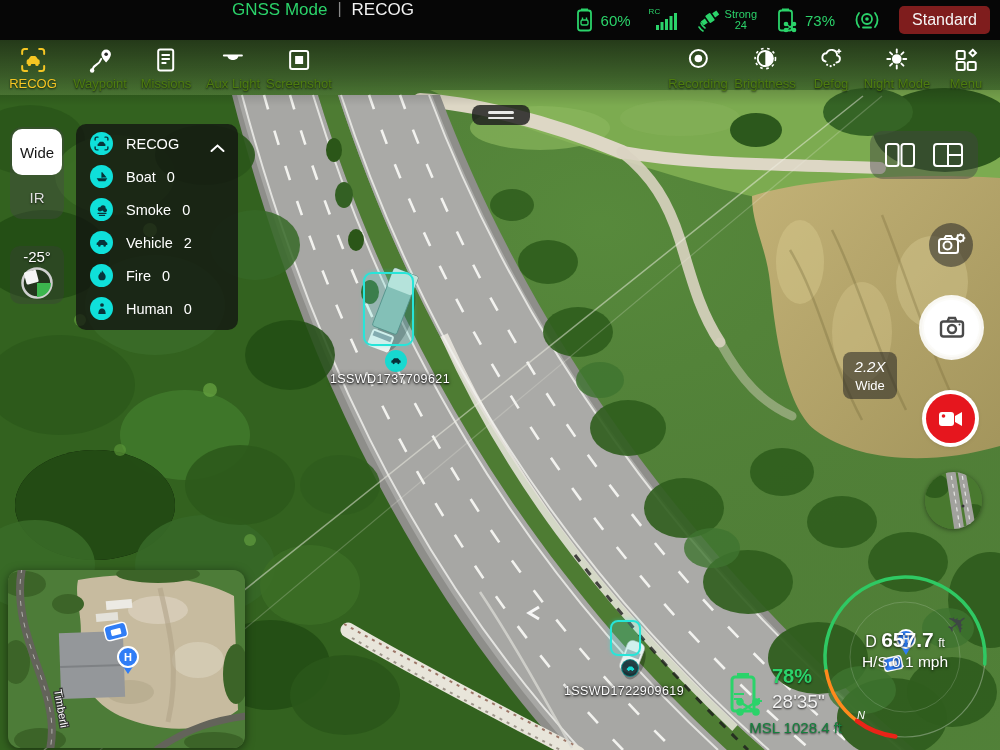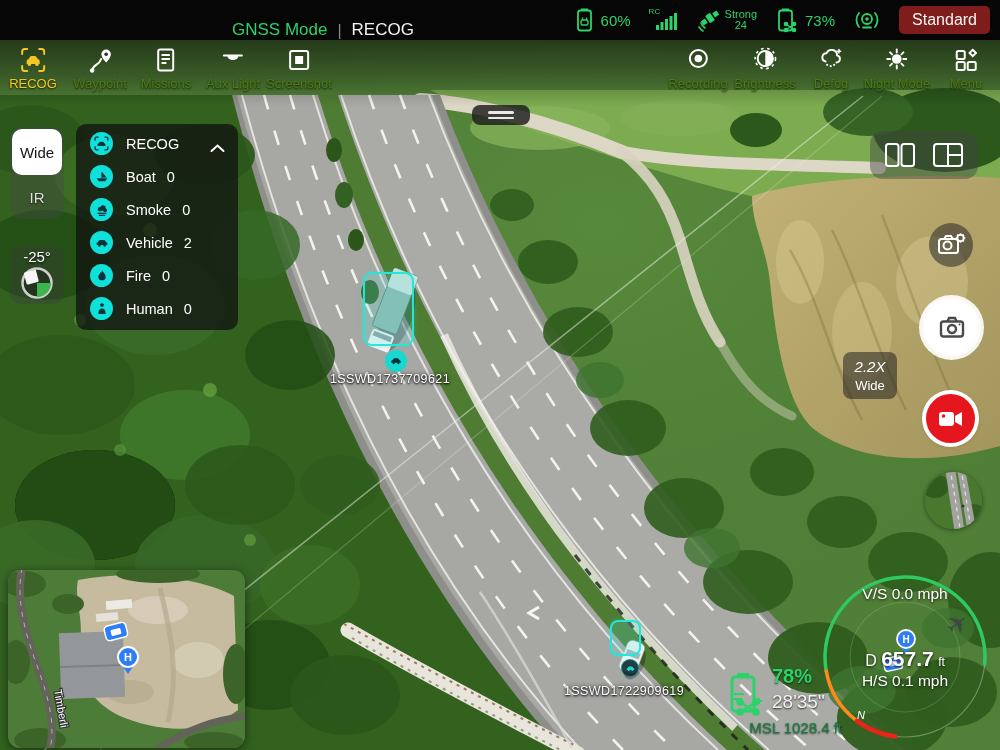--- a/index.html
+++ b/index.html
@@ -3,21 +3,21 @@
 <meta charset="utf-8">
 <style>
   html,body{margin:0;padding:0;background:#000;}
   .stage{position:relative;width:1000px;height:750px;overflow:hidden;
          font-family:"Liberation Sans",sans-serif;-webkit-user-select:none;user-select:none;}
   .stage *{box-sizing:border-box;}
   svg text{font-family:"Liberation Sans",sans-serif;}
 
   
   .topbar{position:absolute;left:0;top:0;width:1000px;height:40px;background:#060606;z-index:30;}
-  .topbar-center{position:absolute;left:232px;top:0;height:40px;display:flex;align-items:flex-end;gap:10px;}
+  .topbar-center{position:absolute;left:232px;top:0;height:40px;display:flex;align-items:flex-start;gap:10px;}
   .gnss{color:#2bd36a;font-size:17px;}
   .topsep{color:#8a8a8a;font-size:16px;}
   .cammode{color:#f2f2f2;font-size:17px;}
   .topbar-right{position:absolute;right:10px;top:0;height:40px;display:flex;align-items:center;gap:18px;}
   .statitem{display:flex;align-items:center;gap:4px;color:#2bd36a;font-size:15px;}
   .rcwrap{position:relative;width:30px;height:24px;}
   .rclbl{position:absolute;left:0;top:-1px;font-size:8px;color:#2bd36a;}
   .strongwrap{display:flex;flex-direction:column;align-items:center;line-height:11px;color:#2bd36a;font-size:11px;}
   .stdbtn{background:#7f1d1d;color:#f5f5f5;font-size:16px;padding:5px 13px;border-radius:5px;}
 
@@ -648,21 +648,20 @@
       <rect x="-4" y="-3" width="8" height="5" rx="1" fill="#fff"></rect>
     </g>
     <g>
       <path d="M93,88 L87,78 L99,78 Z" fill="#2f7df6"></path>
       <circle cx="93" cy="72" r="9" fill="#2f7df6" stroke="#fff" stroke-width="1.8"></circle>
       <text x="93" y="76" text-anchor="middle" font-size="10" font-weight="bold" fill="#fff">H</text>
     </g>
   </svg>
 
   <div class="teletext">
-    <div class="l2">V/S 0.0 mph</div>
     <div class="gap"></div>
     <div class="l1">
       <span class="med">D</span>
       <span class="big" style="font-size:21px;">657.7</span>
       <span class="sm">ft</span>
     </div>
     <div class="l2">H/S 0.1 mph</div>
   </div>
 
 </div>

